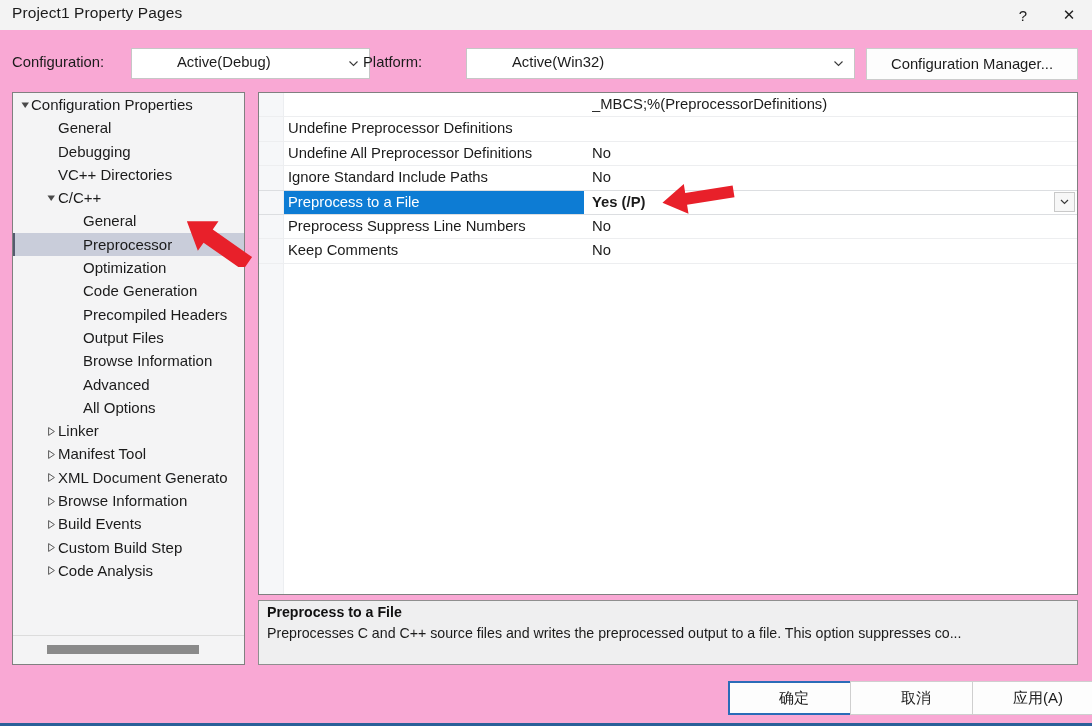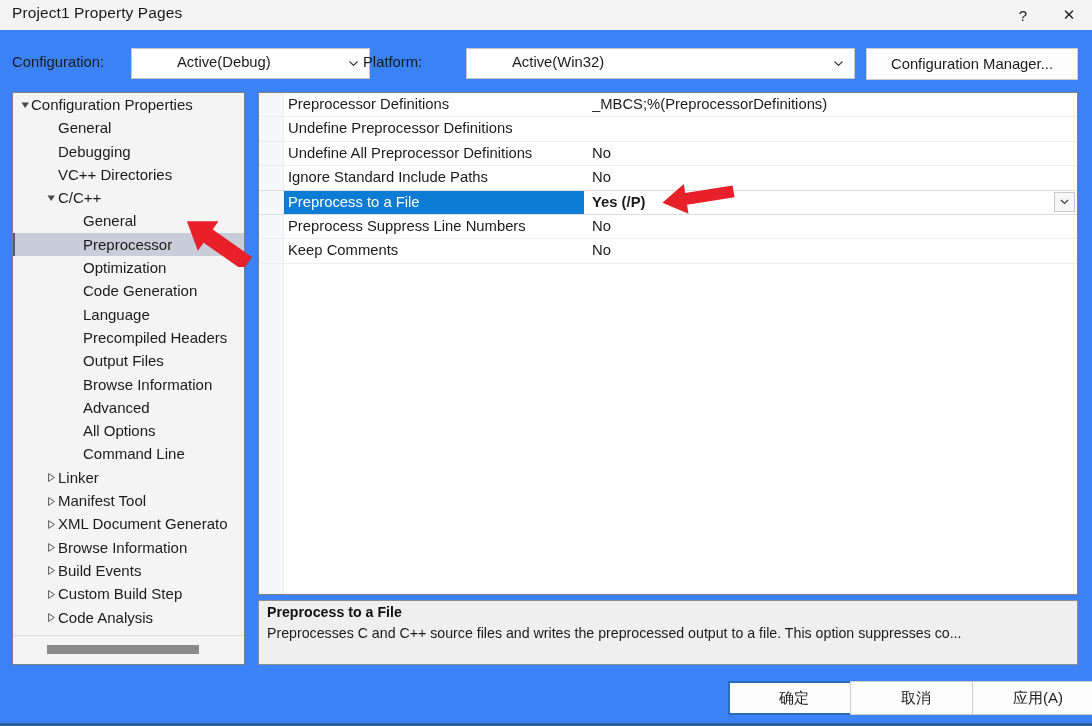--- a/index.html
+++ b/index.html
@@ -16,21 +16,21 @@
     color: #1b1b1b;
     overflow: hidden;
     -webkit-font-smoothing: antialiased;
   }
 
   .window {
     position: absolute;
     left: 0; top: 0;
     width: 1092px;
     height: 726px;
-    background: #3b82f6;
+    background: #f9a8d4;
     box-sizing: border-box;
     border-bottom: 3px solid #2a6099;
     overflow: hidden;
   }
 
   
   .titlebar {
     position: absolute;
     left: 0; top: 0;
     width: 1092px;
@@ -425,39 +425,33 @@
         <div class="tree-item depth2 selected">
           <span class="tlabel">Preprocessor</span>
         </div>
         <div class="tree-item depth2">
           <span class="tlabel">Optimization</span>
         </div>
         <div class="tree-item depth2">
           <span class="tlabel">Code Generation</span>
         </div>
         <div class="tree-item depth2">
-          <span class="tlabel">Language</span>
-        </div>
-        <div class="tree-item depth2">
           <span class="tlabel">Precompiled Headers</span>
         </div>
         <div class="tree-item depth2">
           <span class="tlabel">Output Files</span>
         </div>
         <div class="tree-item depth2">
           <span class="tlabel">Browse Information</span>
         </div>
         <div class="tree-item depth2">
           <span class="tlabel">Advanced</span>
         </div>
         <div class="tree-item depth2">
           <span class="tlabel">All Options</span>
-        </div>
-        <div class="tree-item depth2">
-          <span class="tlabel">Command Line</span>
         </div>
         <div class="tree-item depth1">
           <span class="tw">
             <svg width="9" height="9" viewBox="0 0 9 9">
               <path d="M1.6 0.6 L7.4 4.5 L1.6 8.4 Z" fill="none" stroke="#5a5a5a" stroke-width="1"></path>
             </svg>
           </span>
           <span class="tlabel">Linker</span>
         </div>
         <div class="tree-item depth1">
@@ -511,21 +505,20 @@
       </div>
     <div class="tree-hscroll-track">
       <div class="tree-hscroll-thumb"></div>
     </div>
   </div>
 
   <div class="gridpanel">
     <div class="grid-gutter"></div>
     <div class="grid-rows" id="grid-list">
         <div class="grow">
-          <div class="gname">Preprocessor Definitions</div>
           <div class="gval">_MBCS;%(PreprocessorDefinitions)</div>
         </div>
         <div class="grow">
           <div class="gname">Undefine Preprocessor Definitions</div>
           <div class="gval"></div>
         </div>
         <div class="grow">
           <div class="gname">Undefine All Preprocessor Definitions</div>
           <div class="gval">No</div>
         </div>

